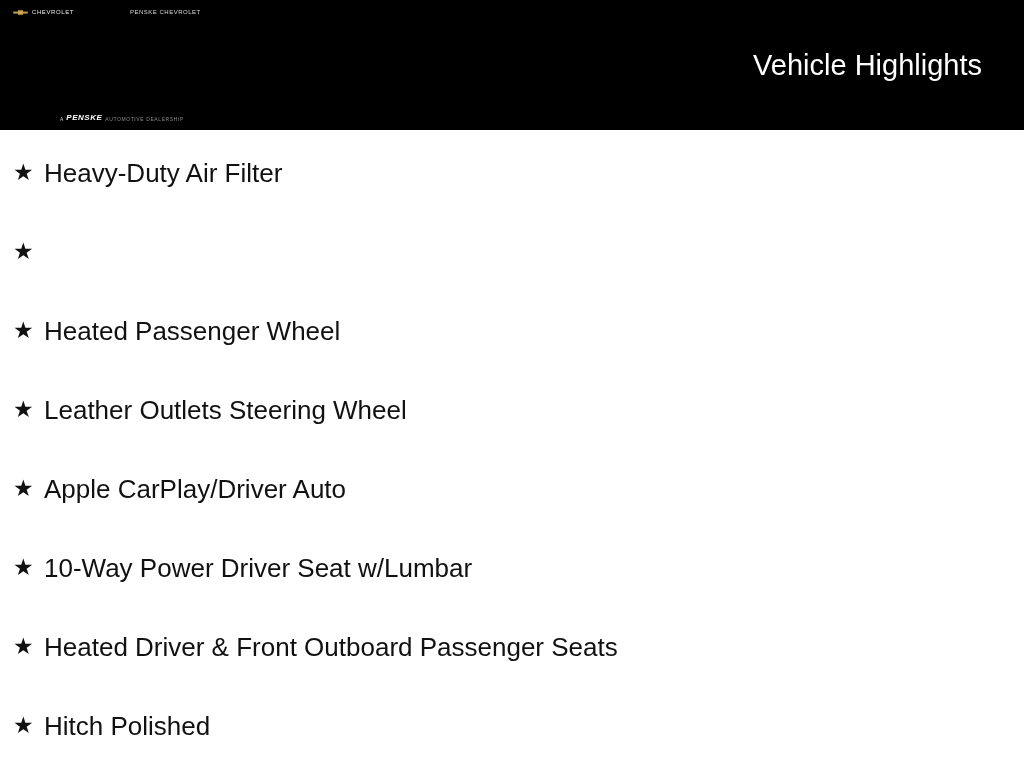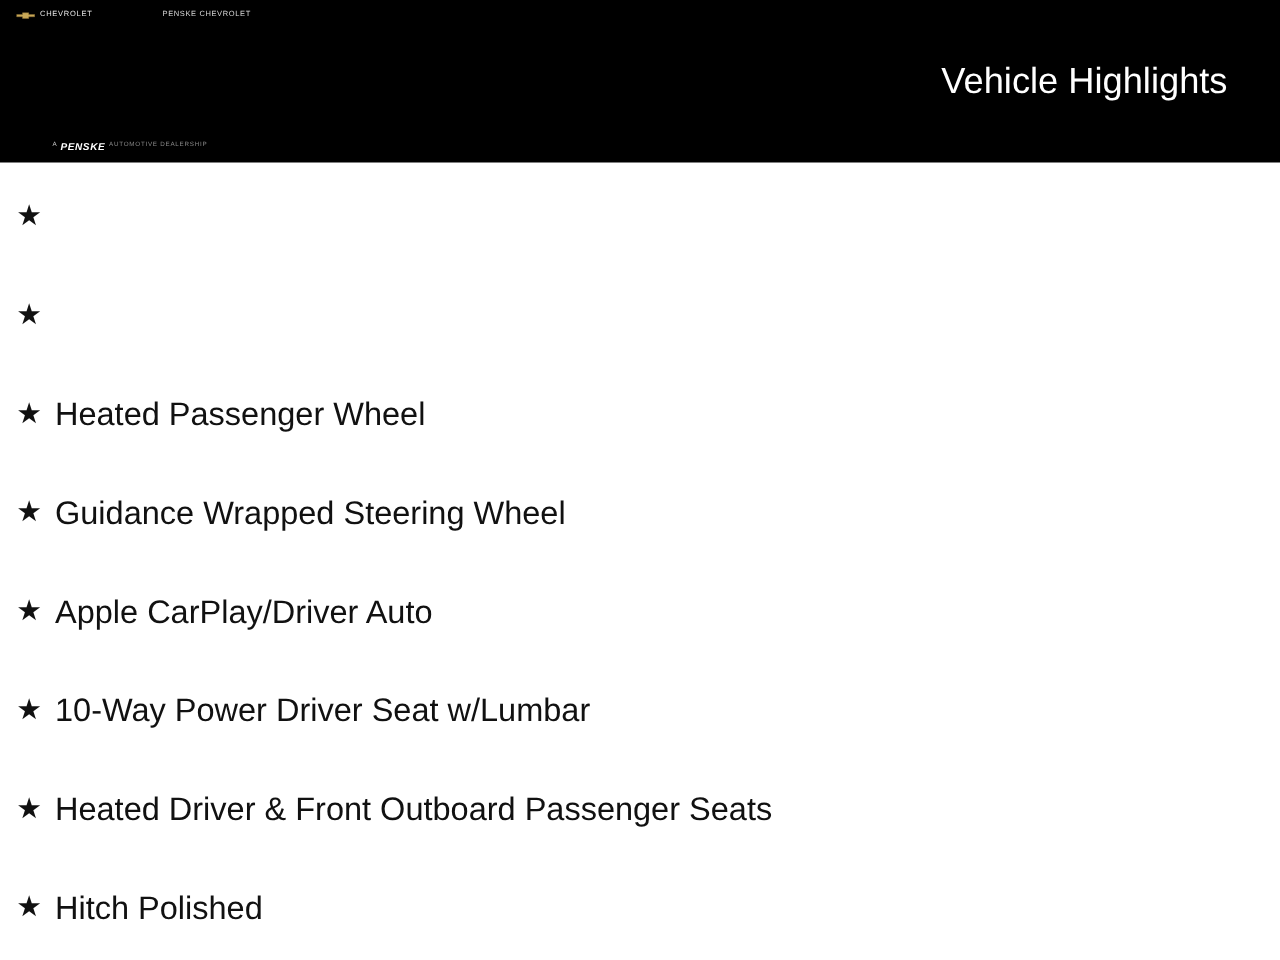--- a/index.html
+++ b/index.html
@@ -45,24 +45,24 @@
     top: 9px;
     color: #d9d9d9;
     font-size: 6px;
     letter-spacing: 0.5px;
     line-height: 1;
     white-space: nowrap;
   }
 
   .tagline {
     position: absolute;
-    left: 42px;
+    left: 60px;
     top: 113px;
     display: flex;
-    align-items: flex-start;
+    align-items: flex-end;
     white-space: nowrap;
   }
   .tagline-prefix {
     color: #cccccc;
     font-size: 5px;
     margin-right: 3px;
   }
   .tagline-brand {
     color: #ffffff;
     font-size: 8px;
@@ -137,31 +137,32 @@
     <span class="tagline-suffix">AUTOMOTIVE DEALERSHIP</span>
   </div>
 
   <div class="page-title">Vehicle Highlights</div>
 </div>
 
 <div class="main">
   <ul class="highlights-list">
     <li>
       <span class="star-bullet">★</span>
+      <span class="highlight-label">Heavy-Duty Air Filter</span>
     </li>
     <li>
       <span class="star-bullet">★</span>
     </li>
     <li>
       <span class="star-bullet">★</span>
       <span class="highlight-label">Heated Passenger Wheel</span>
     </li>
     <li>
       <span class="star-bullet">★</span>
-      <span class="highlight-label">Guidance Wrapped Steering Wheel</span>
+      <span class="highlight-label">Leather Outlets Steering Wheel</span>
     </li>
     <li>
       <span class="star-bullet">★</span>
       <span class="highlight-label">Apple CarPlay/Driver Auto</span>
     </li>
     <li>
       <span class="star-bullet">★</span>
       <span class="highlight-label">10-Way Power Driver Seat w/Lumbar</span>
     </li>
     <li>

